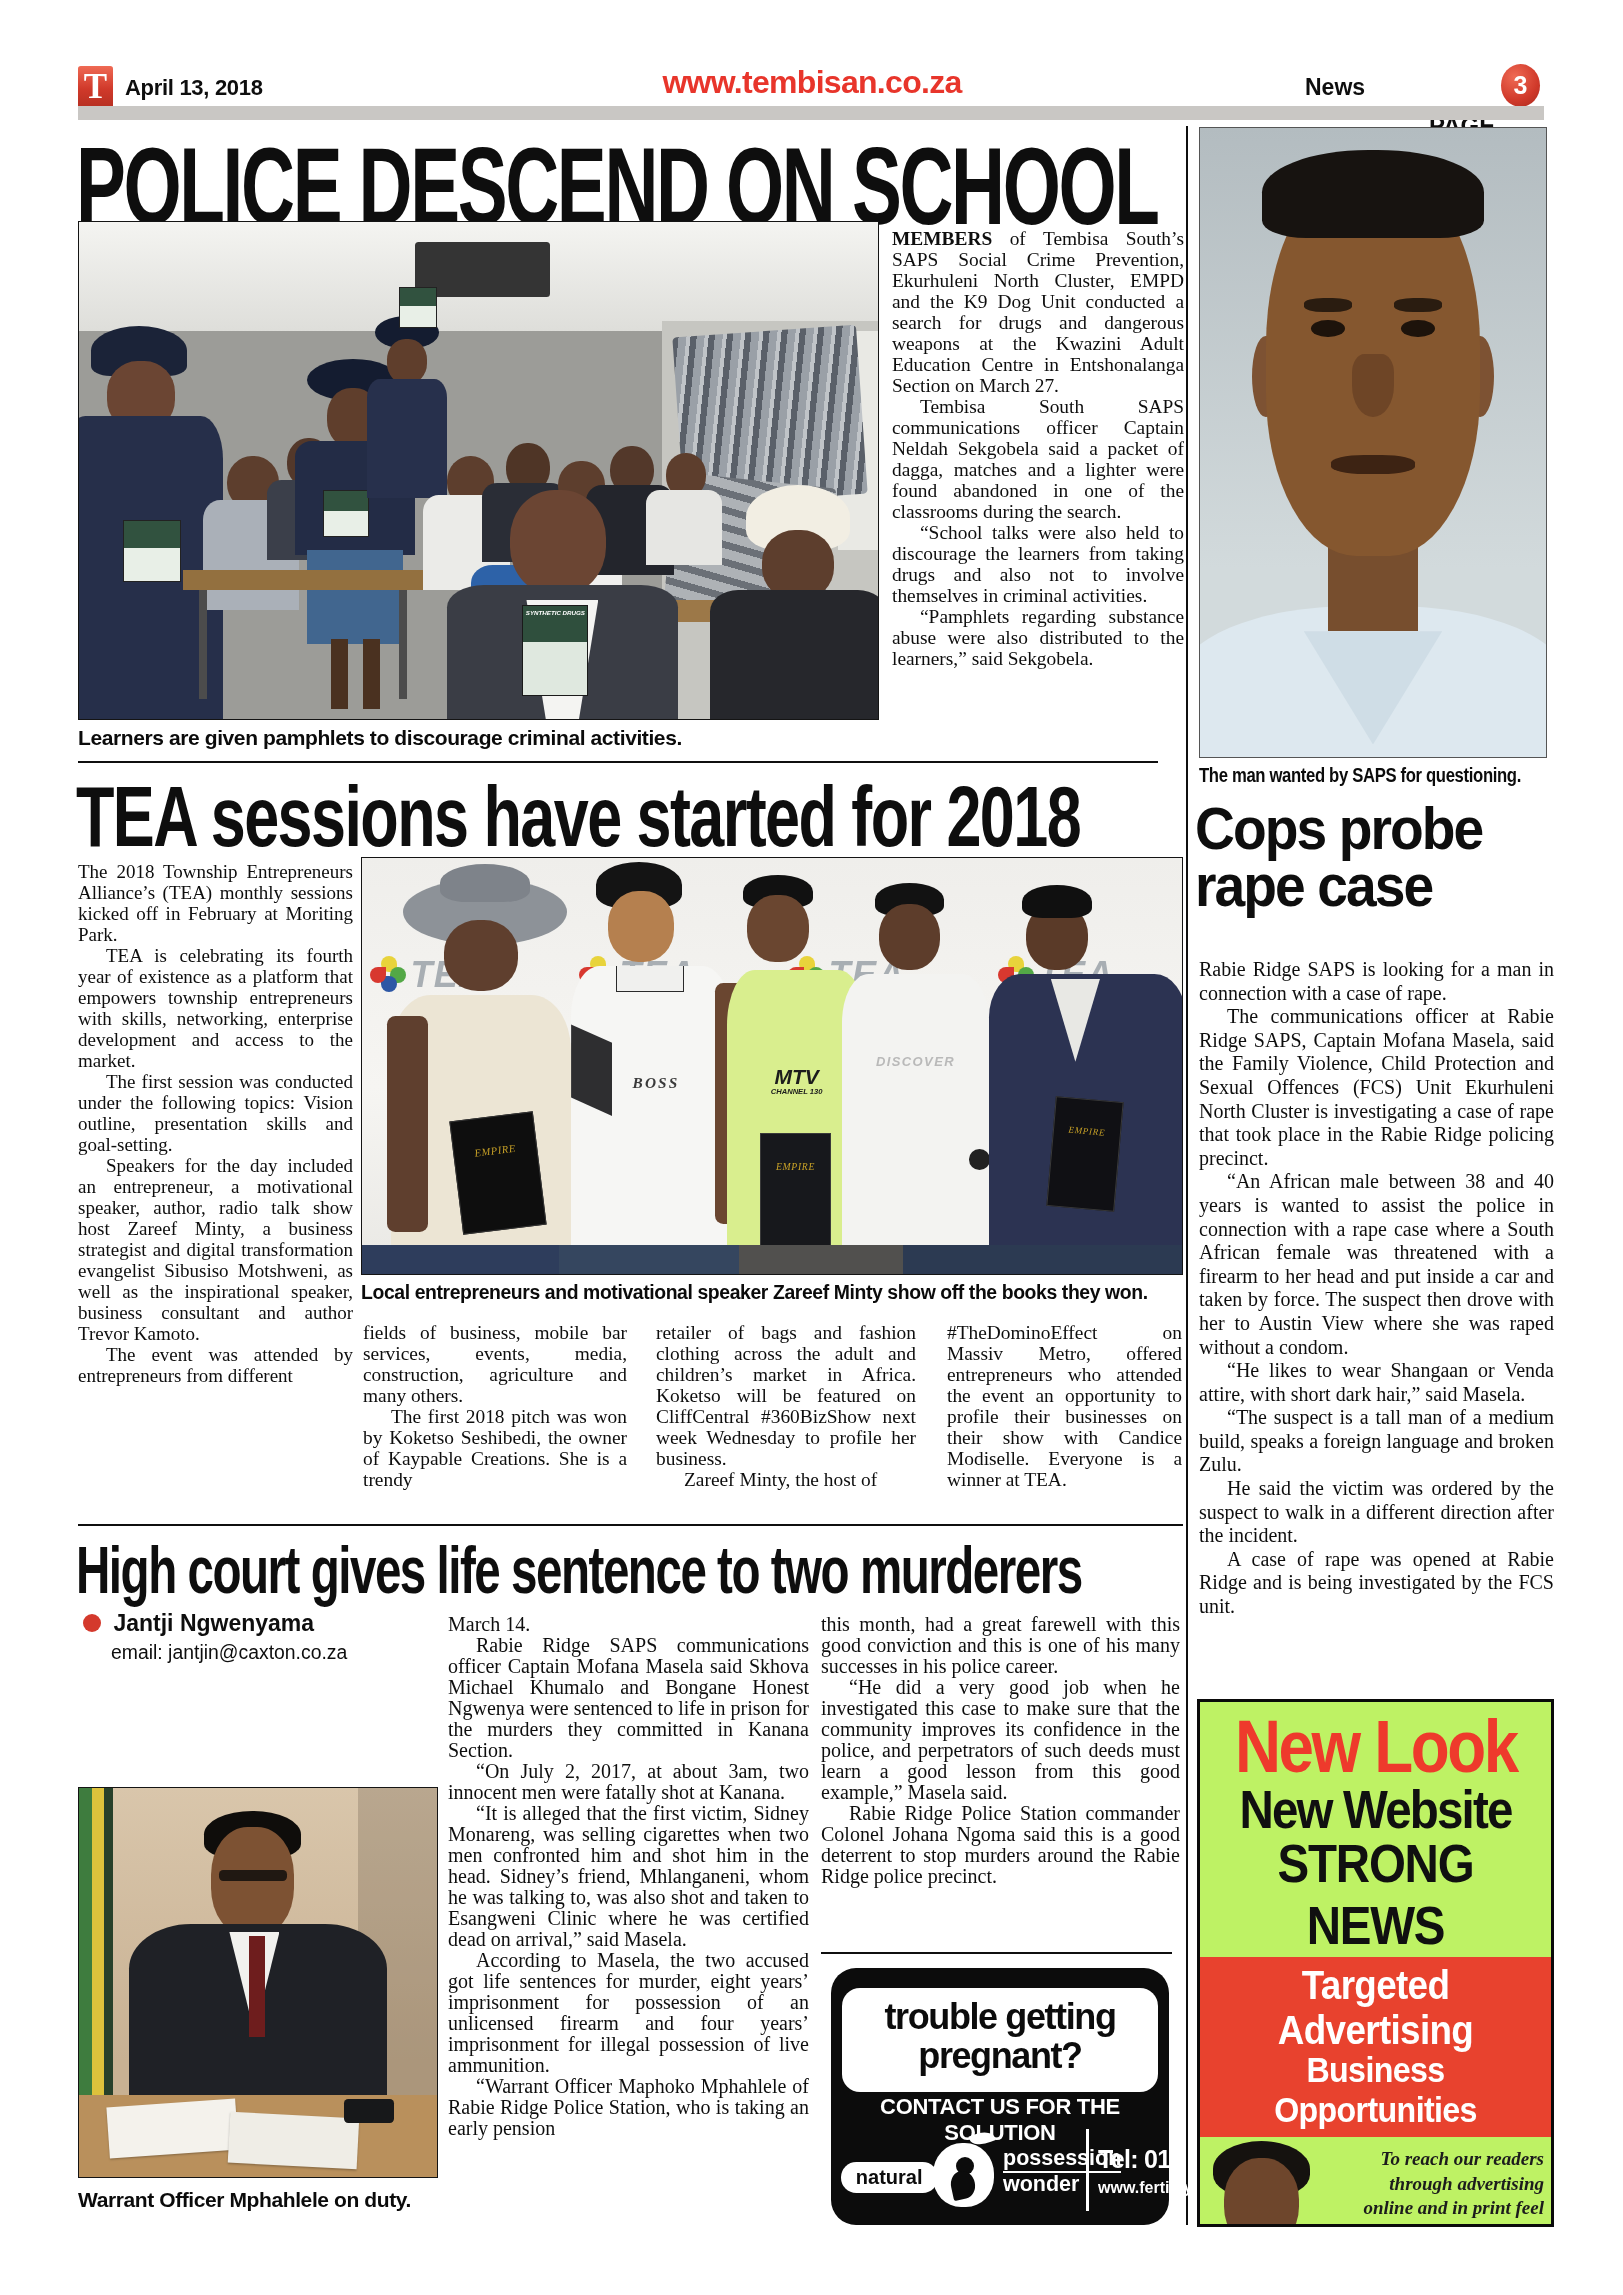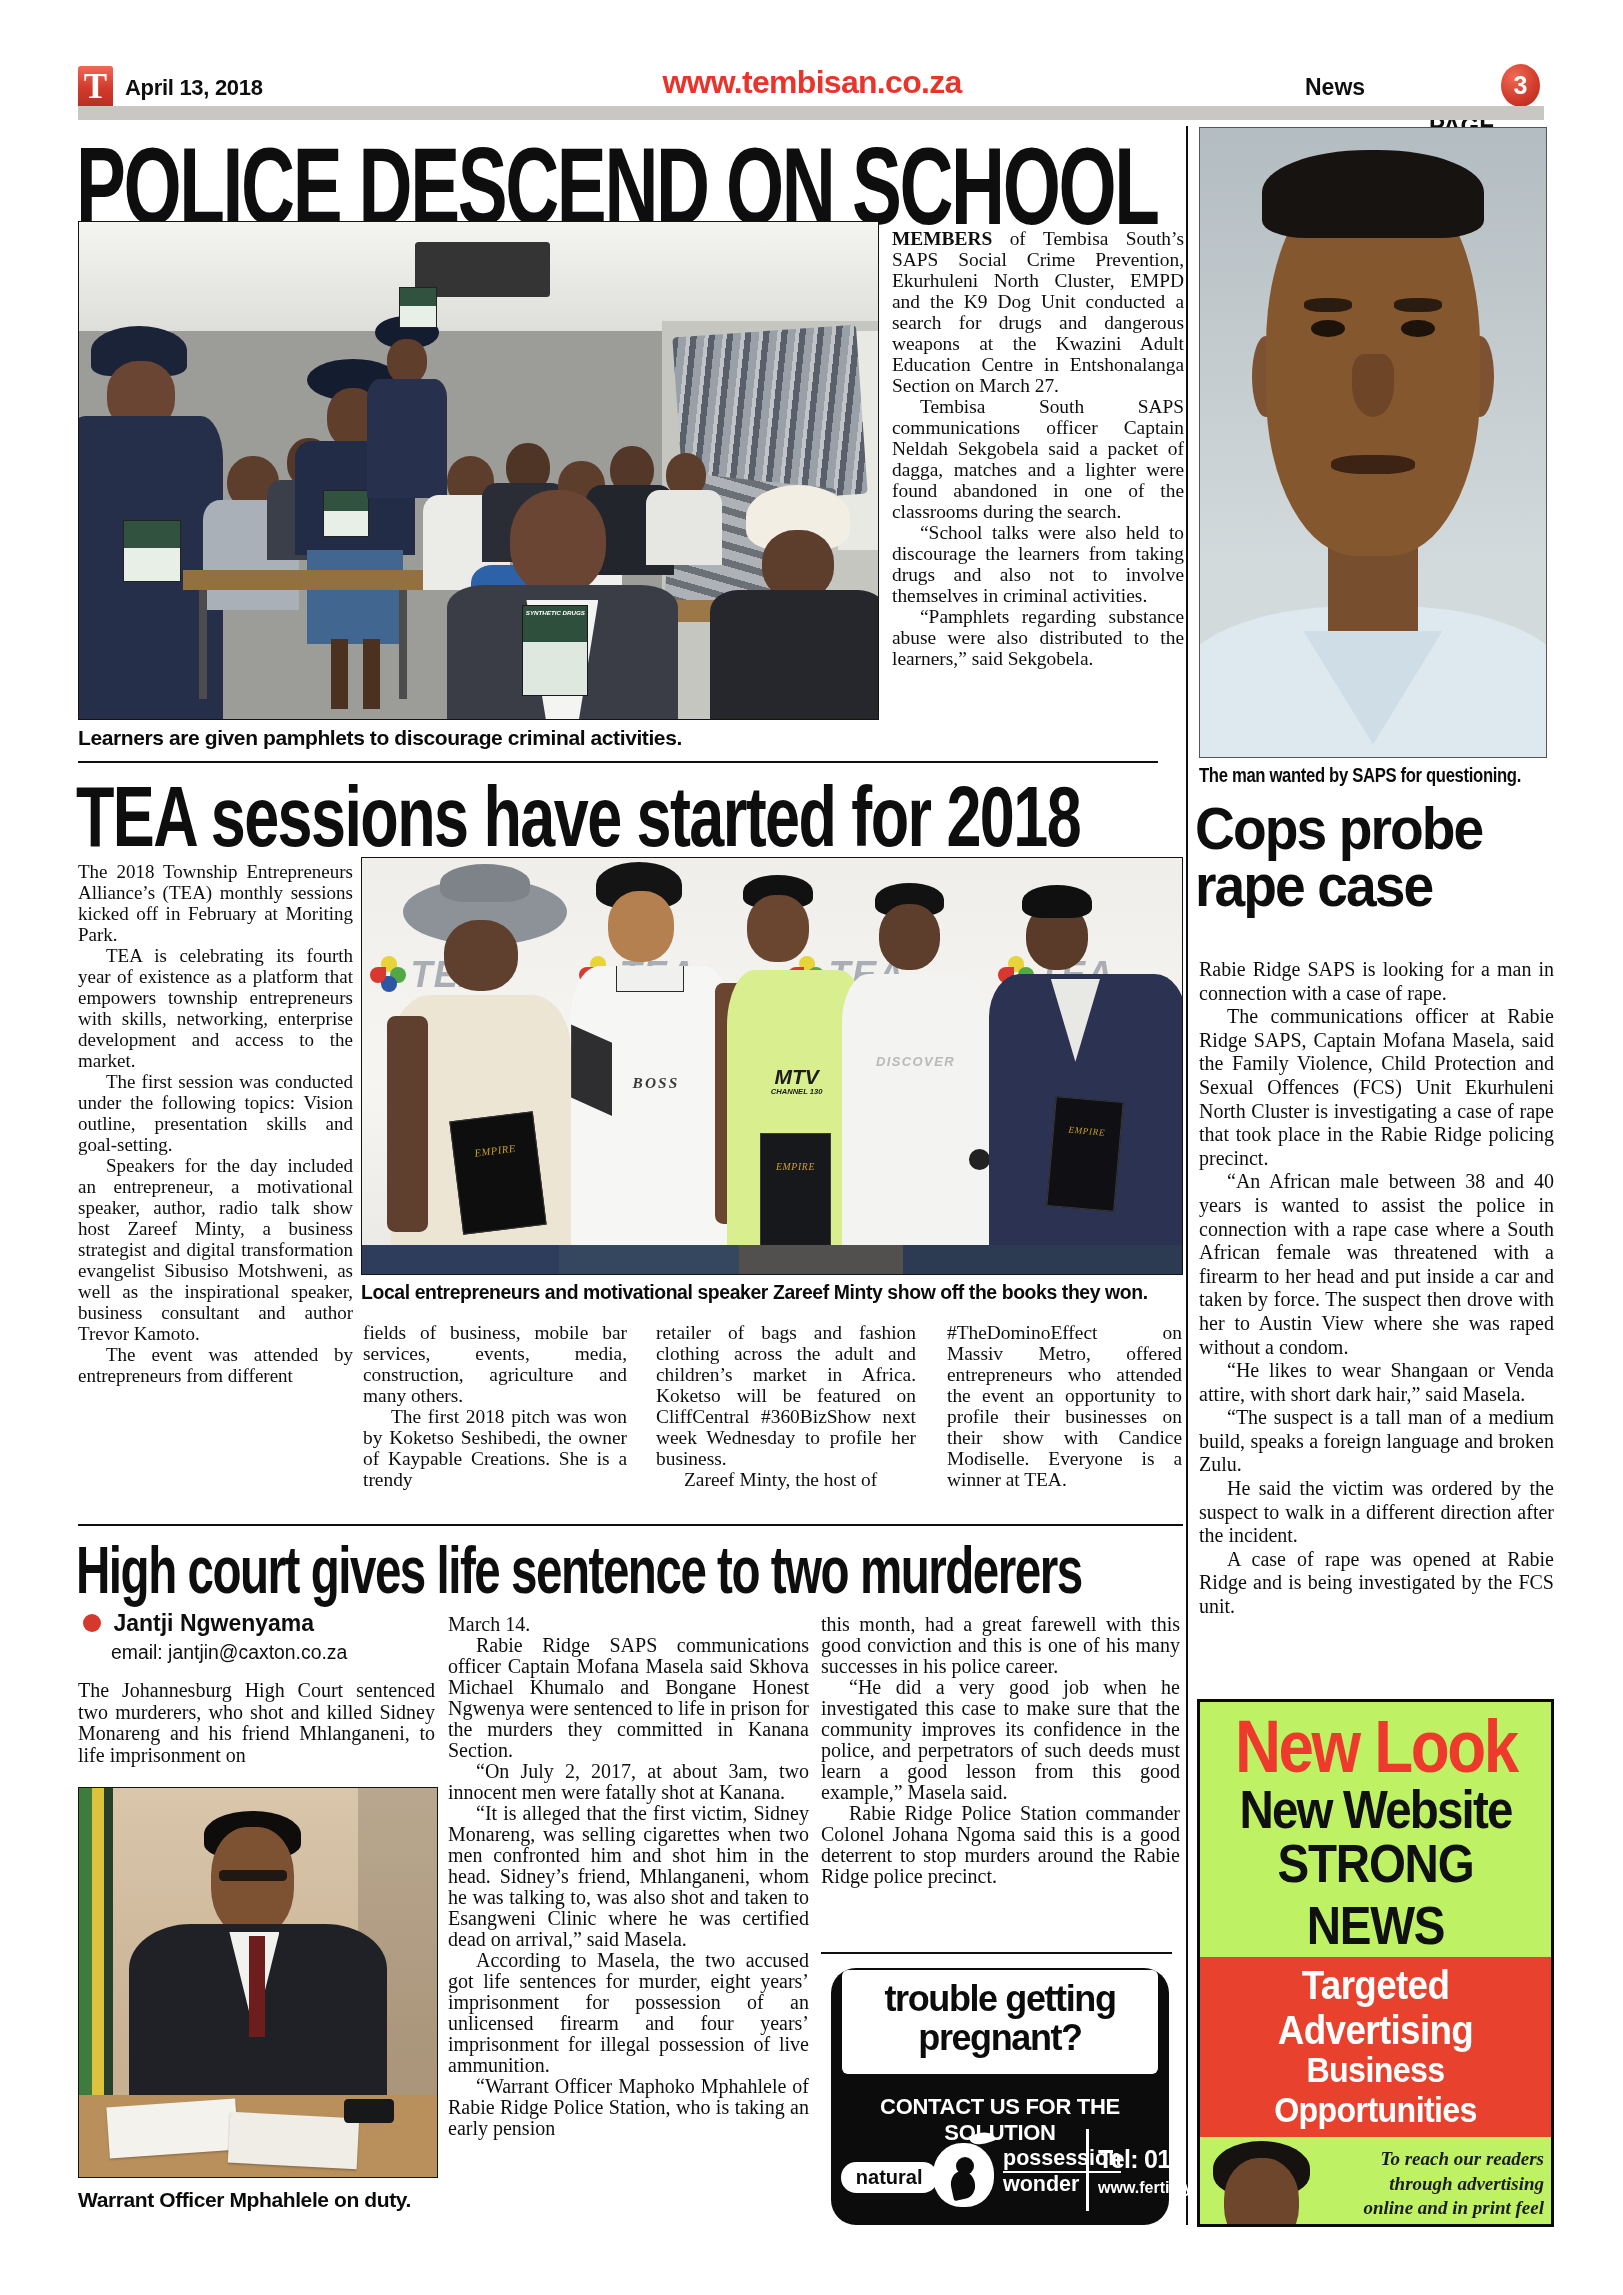--- a/index.html
+++ b/index.html
@@ -238,23 +238,20 @@
   <div class="abs" style="left:76px;top:1531px;">
     <span class="cond sans b" style="font-size:67px;letter-spacing:-2.1px;transform:scaleX(0.71);">High court gives life sentence to two murderers</span>
   </div>
 
   <div class="abs" style="left:83px;top:1610px;">
     <span style="display:inline-block;width:18px;height:18px;border-radius:50%;background:#d4392c;vertical-align:-1.4px;"></span>
     <span class="sans b" style="font-size:23px;margin-left:9.7px;">Jantji Ngwenyama</span>
     <div class="sans" style="font-size:19.4px;margin:4.2px 0 0 28px;">email: jantjin@caxton.co.za</div>
   </div>
 
-  <div class="abs col" style="left:78px;top:1680px;width:357px;font-size:20px;line-height:21.5px;">
-    <p>The Johannesburg High Court sentenced two murderers, who shot and killed Sidney Monareng and his friend Mhlanganeni, to life imprisonment on</p>
-  </div>
 
   <div class="photo" style="left:78px;top:1787px;width:358px;height:389px;background:linear-gradient(180deg,#d9c6ab,#c8b193 70%);">
     <i class="pd" style="left:0;top:0;width:3.5%;height:100%;background:#3e7c3e;"></i>
     <i class="pd" style="left:3.5%;top:0;width:3.5%;height:100%;background:#ddc23c;"></i>
     <i class="pd" style="left:7%;top:0;width:2.5%;height:100%;background:#27402a;"></i>
     <i class="pd" style="right:0;top:0;width:22%;height:100%;background:rgba(40,30,15,0.18);"></i>
     <i class="pd" style="left:35%;top:6%;width:27%;height:12%;background:#0f0d0b;border-radius:50% 50% 30% 30%;"></i>
     <i class="pd" style="left:37%;top:10%;width:23%;height:28%;background:#7d5233;border-radius:44%;"></i>
     <i class="pd" style="left:39%;top:21%;width:19%;height:3%;background:#201812;border-radius:4.2px;"></i>
     <i class="pd" style="left:14%;top:35%;width:72%;height:48%;background:#1f2126;border-radius:24% 24% 0 0;"></i>
@@ -277,21 +274,21 @@
   </div>
 
   <div class="abs col" style="left:821px;top:1614px;width:359px;font-size:20px;line-height:21px;">
     <p>this month, had a great farewell with this good conviction and this is one of his many successes in his police career.</p>
     <p class="ind">“He did a very good job when he investigated this case to make sure that the community improves its confidence in the police, and perpetrators of such deeds must learn a good lesson from this good example,” Masela said.</p>
     <p class="ind">Rabie Ridge Police Station commander Colonel Johana Ngoma said this is a good deterrent to stop murders around the Rabie Ridge police precinct.</p>
   </div>
   <div class="rule" style="left:821px;top:1952px;width:351px;height:2.1px;"></div>
 
   <div class="fert" style="left:831px;top:1968px;width:338px;height:257px;">
-    <div style="position:absolute;left:11px;top:2px;right:11px;height:104px;background:#ffffff;border-radius:6px;text-align:center;color:#0c0c0c;">
+    <div style="position:absolute;left:11px;top:20px;right:11px;height:104px;background:#ffffff;border-radius:18px;text-align:center;color:#0c0c0c;">
       <span style="display:inline-block;font-weight:bold;font-size:36px;line-height:1.08;letter-spacing:-1.4px;padding:9.7px 21px 0 21px;">trouble getting pregnant?</span>
     </div>
     <div class="ctr b" style="position:absolute;left:0;top:126px;width:100%;font-size:22px;letter-spacing:-0.3px;">CONTACT US FOR THE SOLUTION</div>
     <div style="position:absolute;left:0;top:158px;width:100%;height:90px;">
       <span style="position:absolute;left:9.7px;top:36px;width:97px;height:30.5px;background:#fff;border-radius:15.3px;text-align:center;">
         <span style="color:#0c0c0c;font-weight:bold;font-size:20px;line-height:30.5px;">natural</span>
       </span>
       <span style="position:absolute;left:99px;top:5.6px;width:67px;height:78px;">
         <i class="pd" style="left:40px;top:0;width:23.6px;height:12.5px;background:#fff;border-radius:0 80% 0 80%;transform:rotate(-22deg);"></i>
         <i class="pd" style="left:2.8px;top:11px;width:61px;height:64px;background:#fff;border-radius:48% 48% 46% 46%;"></i>

